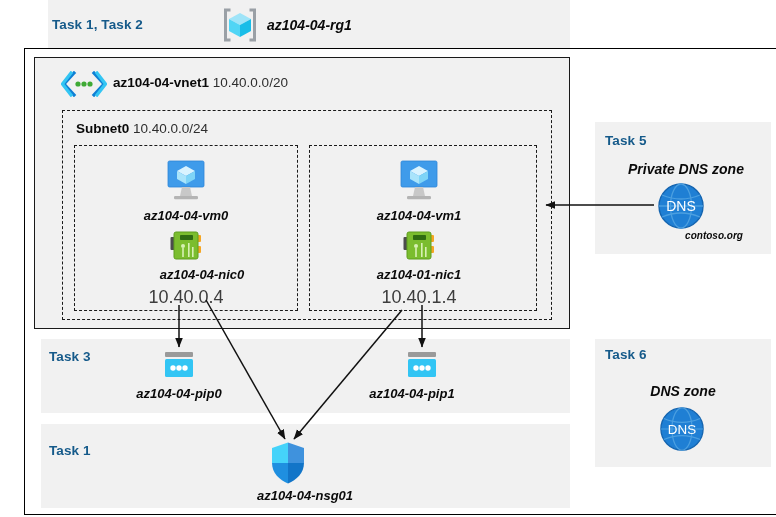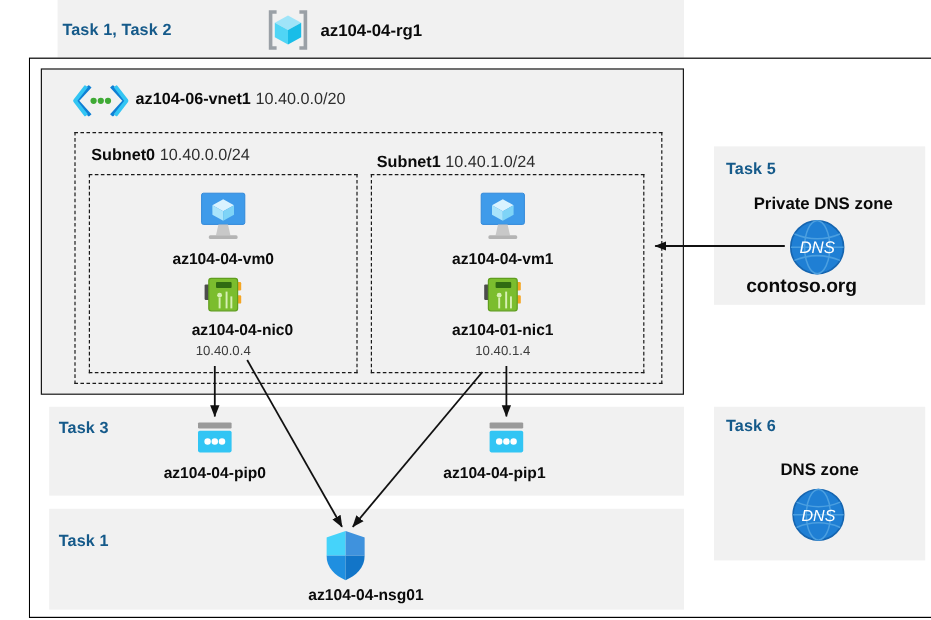--- a/index.html
+++ b/index.html
@@ -48,24 +48,25 @@
     white-space: nowrap;
   }
   
   .res-name {
     position: absolute;
     font-size: 13px;
     font-weight: bold;
     color: #0a0a0a;
     white-space: nowrap;
     text-align: left;
+    font-style: italic;
   }
   .res-sub {
     position: absolute;
-    font-size: 11px;
+    font-size: 18px;
     font-weight: normal;
     color: #3d3d3d;
     white-space: nowrap;
     text-align: right;
   }
   .title-row {
     position: absolute;
     white-space: nowrap;
     font-size: 13.5px;
     color: #0a0a0a;
@@ -75,21 +76,20 @@
   
   .dashed {
     position: absolute;
     border: 1.5px dashed #1a1a1a;
     box-sizing: border-box;
     background: transparent;
   }
   
   .icon {
     position: absolute;
-    font-style: italic;
   }
   
   #connectors {
     position: absolute;
     left: 0; top: 0;
     width: 776px;
     height: 517px;
     pointer-events: none;
   }
   .center-text { transform: translateX(-50%); }
@@ -125,21 +125,21 @@
       <path d="M10 2 L1.5 13 L10 24" fill="none" stroke="#33c5f3" stroke-width="3.2" stroke-linecap="square"></path>
       <path d="M33 2 L43 13 L33 24" fill="none" stroke="#0f7fd4" stroke-width="3.2" stroke-linecap="square"></path>
       <path d="M36 2 L44.5 13 L36 24" fill="none" stroke="#33c5f3" stroke-width="3.2" stroke-linecap="square"></path>
       <circle cx="17" cy="13" r="2.6" fill="#3faa35"></circle>
       <circle cx="23" cy="13" r="2.6" fill="#3faa35"></circle>
       <circle cx="29" cy="13" r="2.6" fill="#3faa35"></circle>
     </svg>
   </div>
 
   <div class="title-row" style="left:89px; top:75px;">
-    <b>az104-06-vnet1</b><span>&nbsp;</span><span class="cidr">10.40.0.0/20</span>
+    <b>az104-04-vnet1</b><span>&nbsp;</span><span class="cidr">10.40.0.0/20</span>
   </div>
 
   <div class="dashed" style="left:38px; top:110px; width:490px; height:210px;"></div>
 
   <div class="title-row" style="left:52px; top:121px;">
     <b>Subnet0</b><span>&nbsp;</span><span class="cidr">10.40.0.0/24</span>
   </div>
 
   <div class="dashed" style="left:50px; top:145px; width:224px; height:166px;"></div>
 
@@ -168,23 +168,20 @@
       <circle cx="13" cy="16" r="2" fill="#d7f0b4"></circle>
       <rect x="12.2" y="18" width="1.6" height="9" fill="#d7f0b4"></rect>
       <rect x="18" y="13" width="1.6" height="14" fill="#d7f0b4"></rect>
       <rect x="22" y="17" width="1.6" height="10" fill="#d7f0b4"></rect>
     </svg>
   </div>
 
   <div class="res-name center-text" style="left:178px; top:267px;">az104-04-nic0</div>
   <div class="res-sub center-text" style="left:162px; top:287px;">10.40.0.4</div>
 
-  <div class="title-row" style="left:290px; top:127px;">
-    <b>Subnet1</b><span>&nbsp;</span><span class="cidr">10.40.1.0/24</span>
-  </div>
 
   <div class="dashed" style="left:285px; top:145px; width:228px; height:166px;"></div>
 
   <div class="icon" style="left:371px; top:160px; width:48px; height:42px;">
     <svg width="48" height="42" viewBox="0 0 48 42">
       <rect x="6" y="1" width="36" height="26" rx="1.5" fill="#3f9bea"></rect>
       <rect x="6" y="1" width="36" height="26" rx="1.5" fill="none" stroke="#2e86d8" stroke-width="0.8"></rect>
       <polygon points="24,6 33,11 24,16 15,11" fill="#d9f3ff"></polygon>
       <polygon points="15,11 24,16 24,24 15,19" fill="#a9e4fb"></polygon>
       <polygon points="33,11 24,16 24,24 33,19" fill="#7ed4f7"></polygon>
@@ -274,21 +271,21 @@
       <circle cx="24" cy="24" r="22" fill="#1f7fd4"></circle>
       <circle cx="24" cy="24" r="22" fill="none" stroke="#1565b0" stroke-width="1.4"></circle>
       <ellipse cx="24" cy="24" rx="10.5" ry="22" fill="none" stroke="#4b9fe0" stroke-width="1.3"></ellipse>
       <line x1="2" y1="24" x2="46" y2="24" stroke="#4b9fe0" stroke-width="1.3"></line>
       <path d="M5 13 Q24 21 43 13" fill="none" stroke="#4b9fe0" stroke-width="1.3"></path>
       <path d="M5 35 Q24 27 43 35" fill="none" stroke="#4b9fe0" stroke-width="1.3"></path>
       <text x="24" y="29" text-anchor="middle" font-family="Liberation Sans, sans-serif" font-size="14" fill="#ffffff">DNS</text>
     </svg>
   </div>
 
-  <div class="res-name center-text" style="left:644px; top:230px; font-size:16px;">contoso.org</div>
+  <div class="res-name center-text" style="left:690px; top:230px; font-size:10px;">contoso.org</div>
 
   <div class="panel" style="left:571px; top:339px; width:176px; height:128px;"></div>
 
   <div class="task-label" style="left:581px; top:347px;">Task 6</div>
 
   <div class="res-name center-text" style="left:659px; top:383px; font-size:14px;">DNS zone</div>
 
   <div class="icon" style="left:635px; top:406px; width:46px; height:46px;">
     <svg width="46" height="46" viewBox="0 0 48 48">
       <circle cx="24" cy="24" r="22" fill="#1f7fd4"></circle>

